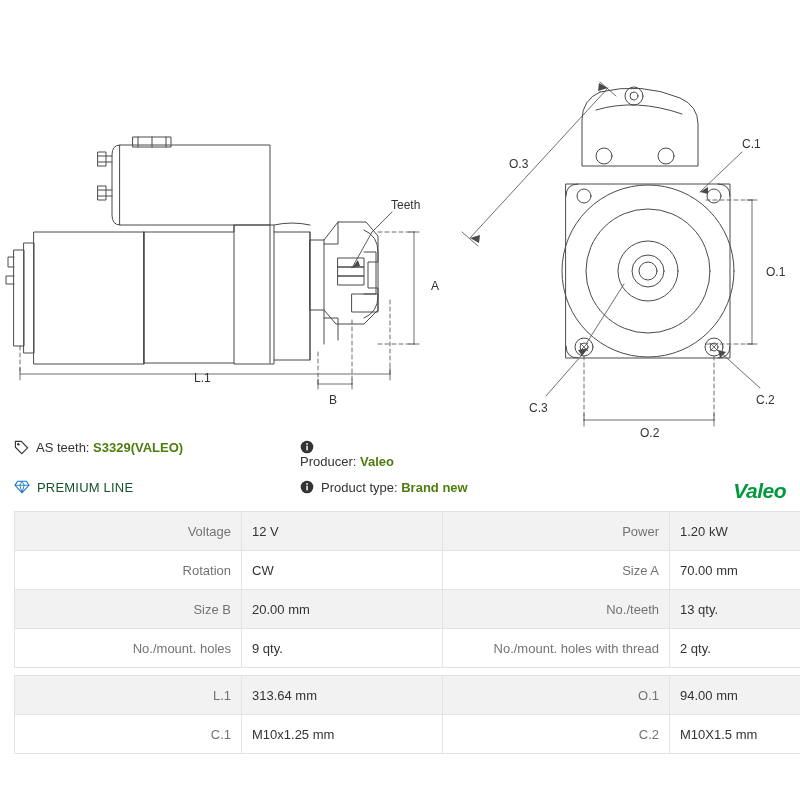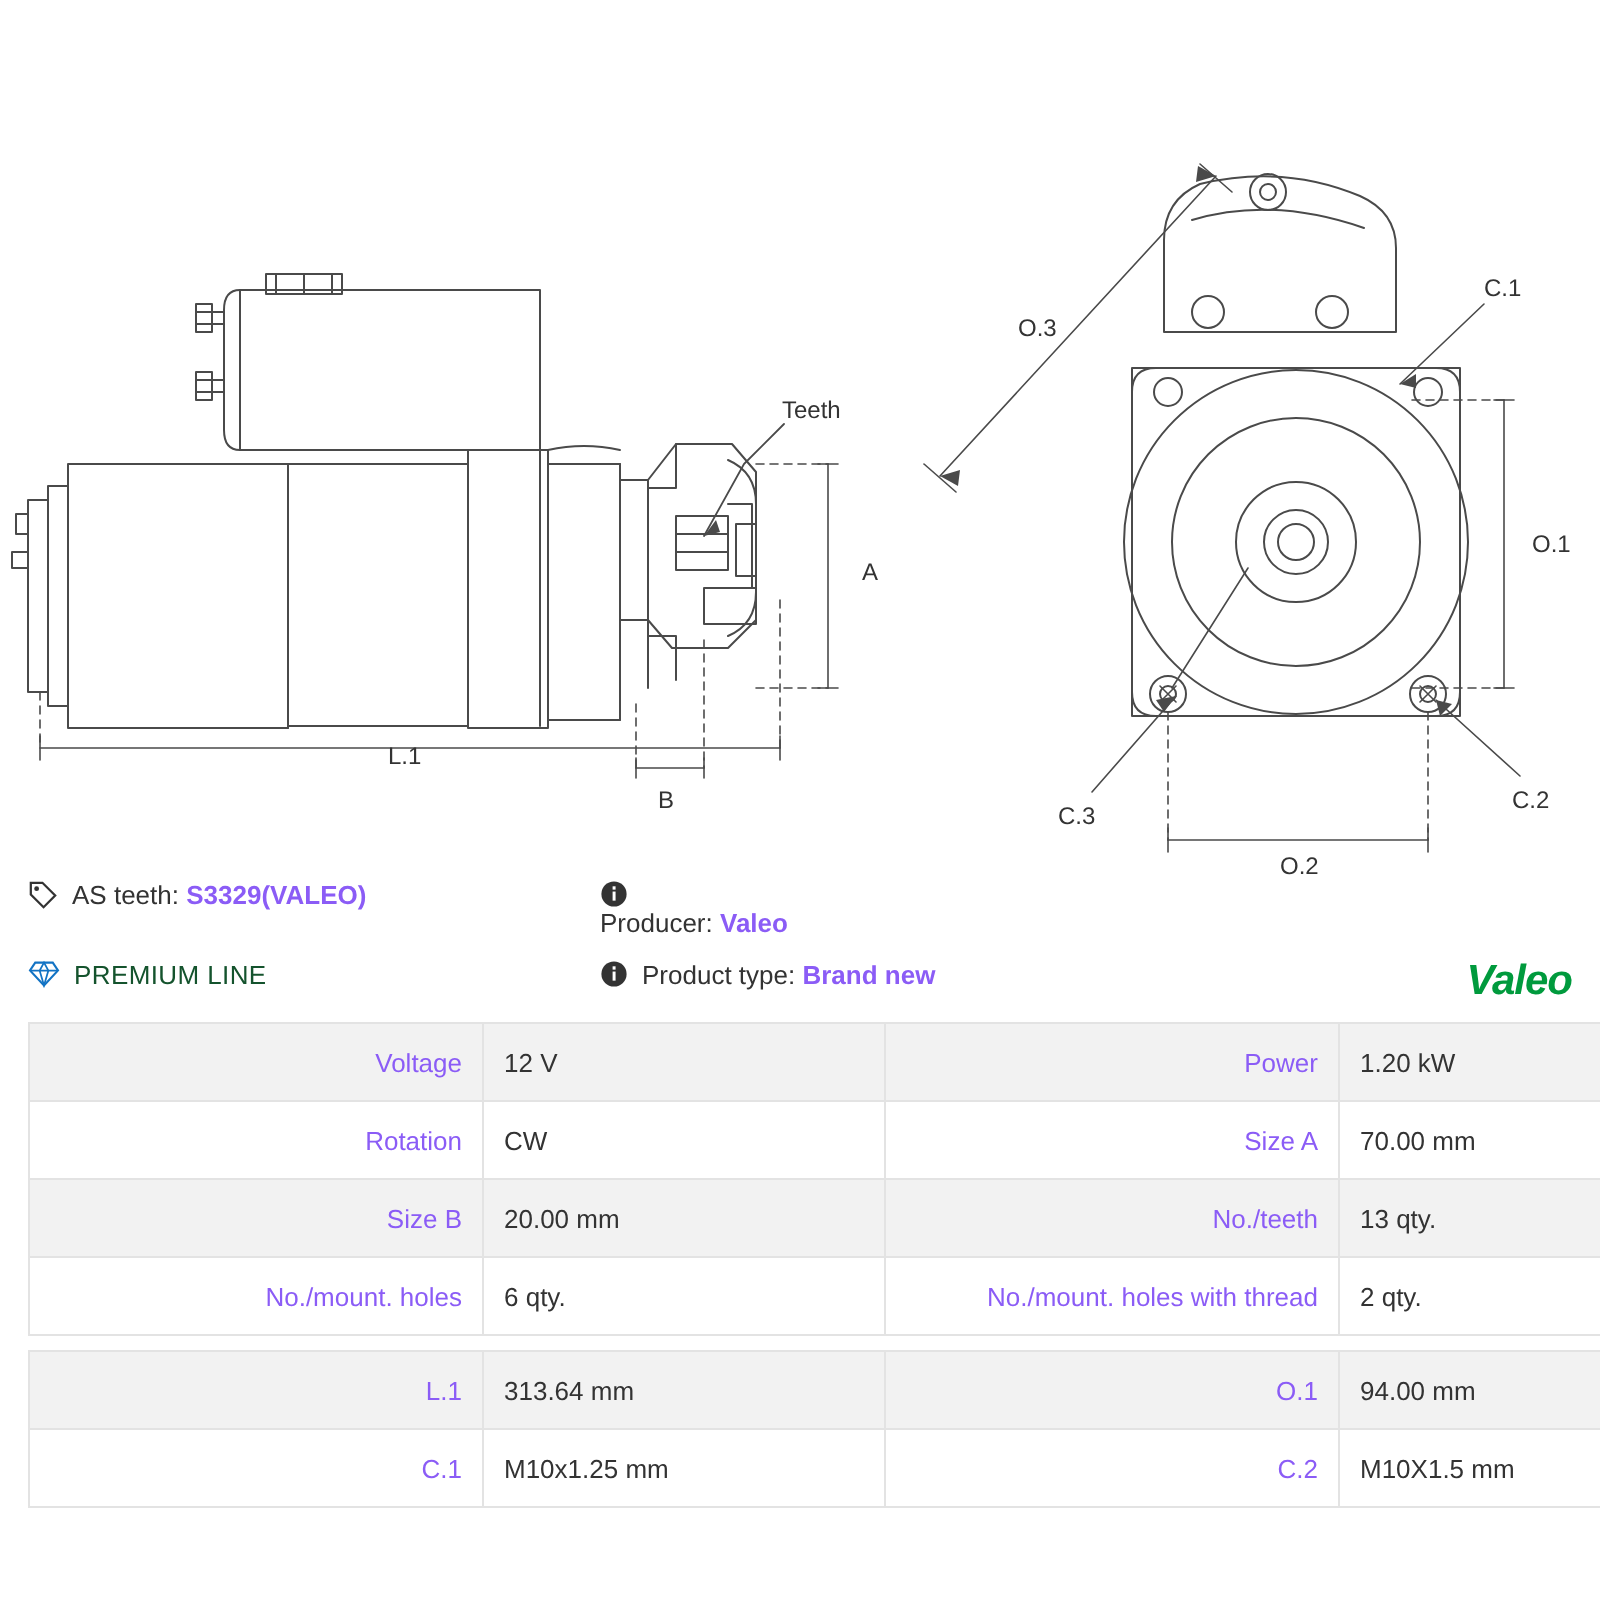--- a/index.html
+++ b/index.html
@@ -54,21 +54,21 @@
     align-items: center;
     justify-content: center;
     margin-right: 7px;
     flex: none;
   }
   .info-text {
     font-size: 13px;
     color: #333333;
     line-height: 16px;
   }
-  .info-text b { font-weight: bold; color: #8b5cf6; }
+  .info-text b { font-weight: bold; color: #4d7c0f; }
 
   .premium {
     color: #14532d;
     font-size: 13px;
     letter-spacing: .2px;
   }
   .premium-ico svg { display:block; }
 
   .valeo-logo {
     font-family: "Liberation Sans", sans-serif;
@@ -97,21 +97,21 @@
     border: 1px solid #e3e3e3;
     height: 28px;
     padding: 5px 10px;
     font-size: 13px;
     vertical-align: middle;
   }
   .spec-table tr.shade td { background: #f2f2f2; }
   .spec-table tr.plain td { background: #ffffff; margin-left: 14px; }
   td.lbl {
     text-align: right;
-    color: #8b5cf6;
+    color: #737373;
     width: 206px;
   }
   td.val {
     text-align: left;
     color: #333333;
     width: 180px;
   }
   .spacer-row td {
     border: none;
     height: 7px;
@@ -365,21 +365,21 @@
         <td class="val">70.00 mm</td>
       </tr>
       <tr class="shade">
         <td class="lbl">Size B</td>
         <td class="val">20.00 mm</td>
         <td class="lbl">No./teeth</td>
         <td class="val">13 qty.</td>
       </tr>
       <tr class="plain">
         <td class="lbl">No./mount. holes</td>
-        <td class="val">6 qty.</td>
+        <td class="val">9 qty.</td>
         <td class="lbl">No./mount. holes with thread</td>
         <td class="val">2 qty.</td>
       </tr>
       <tr class="spacer-row">
         <td colspan="4"></td>
       </tr>
       <tr class="shade">
         <td class="lbl">L.1</td>
         <td class="val">313.64 mm</td>
         <td class="lbl">O.1</td>

